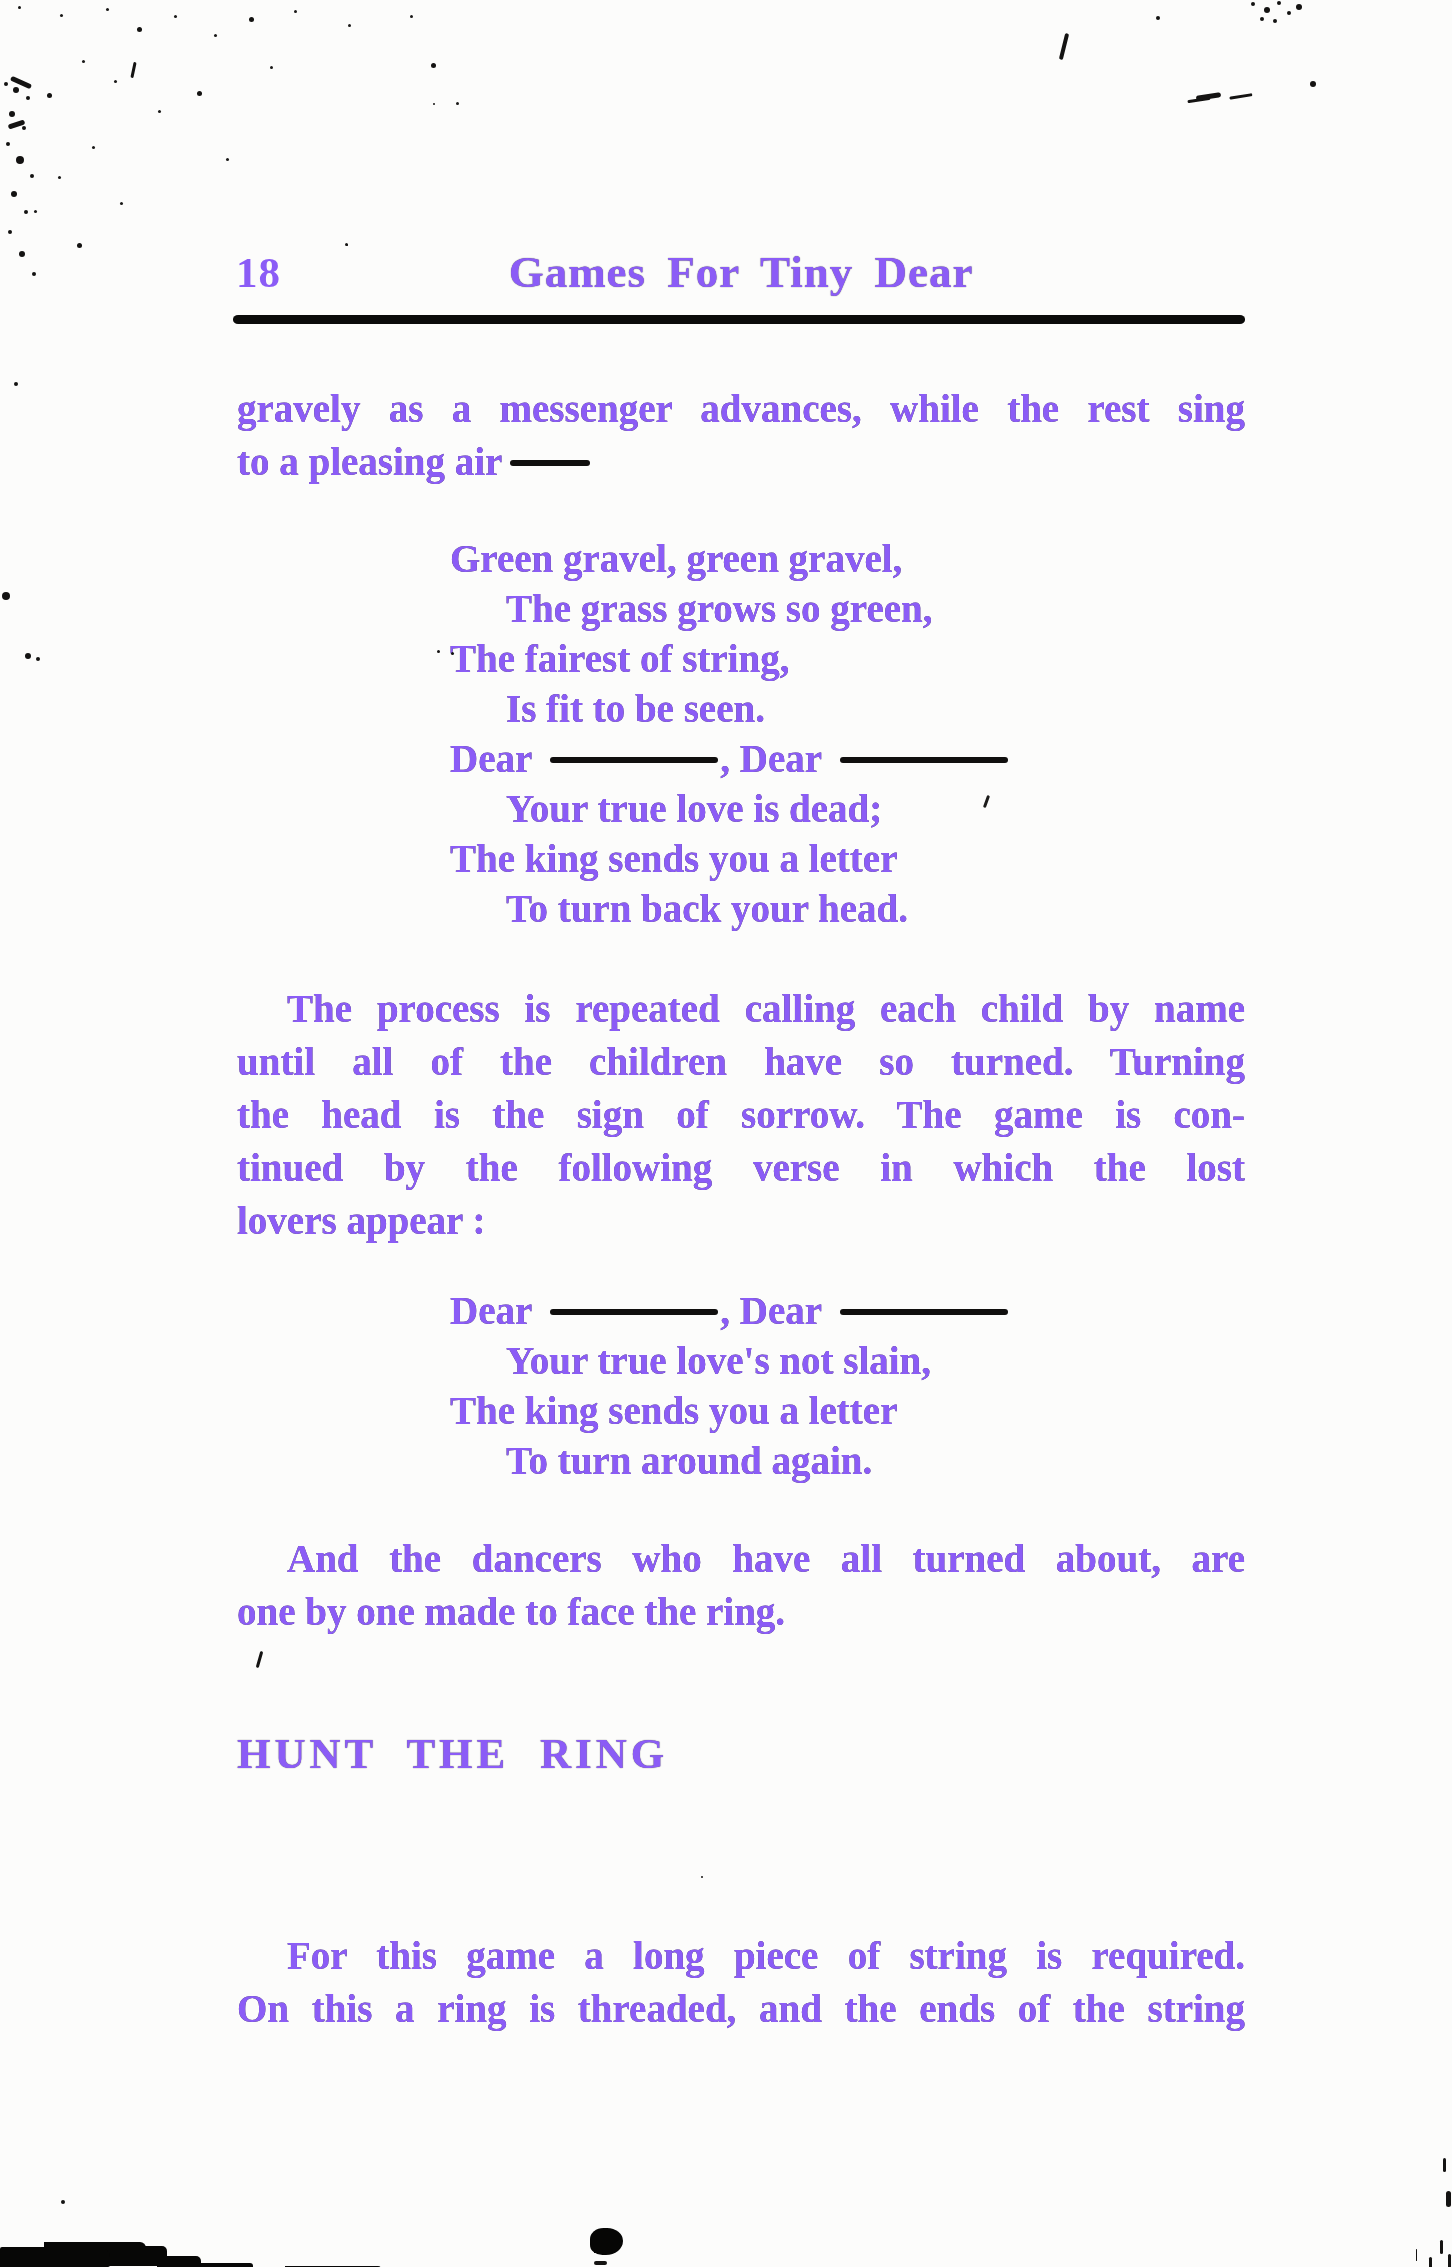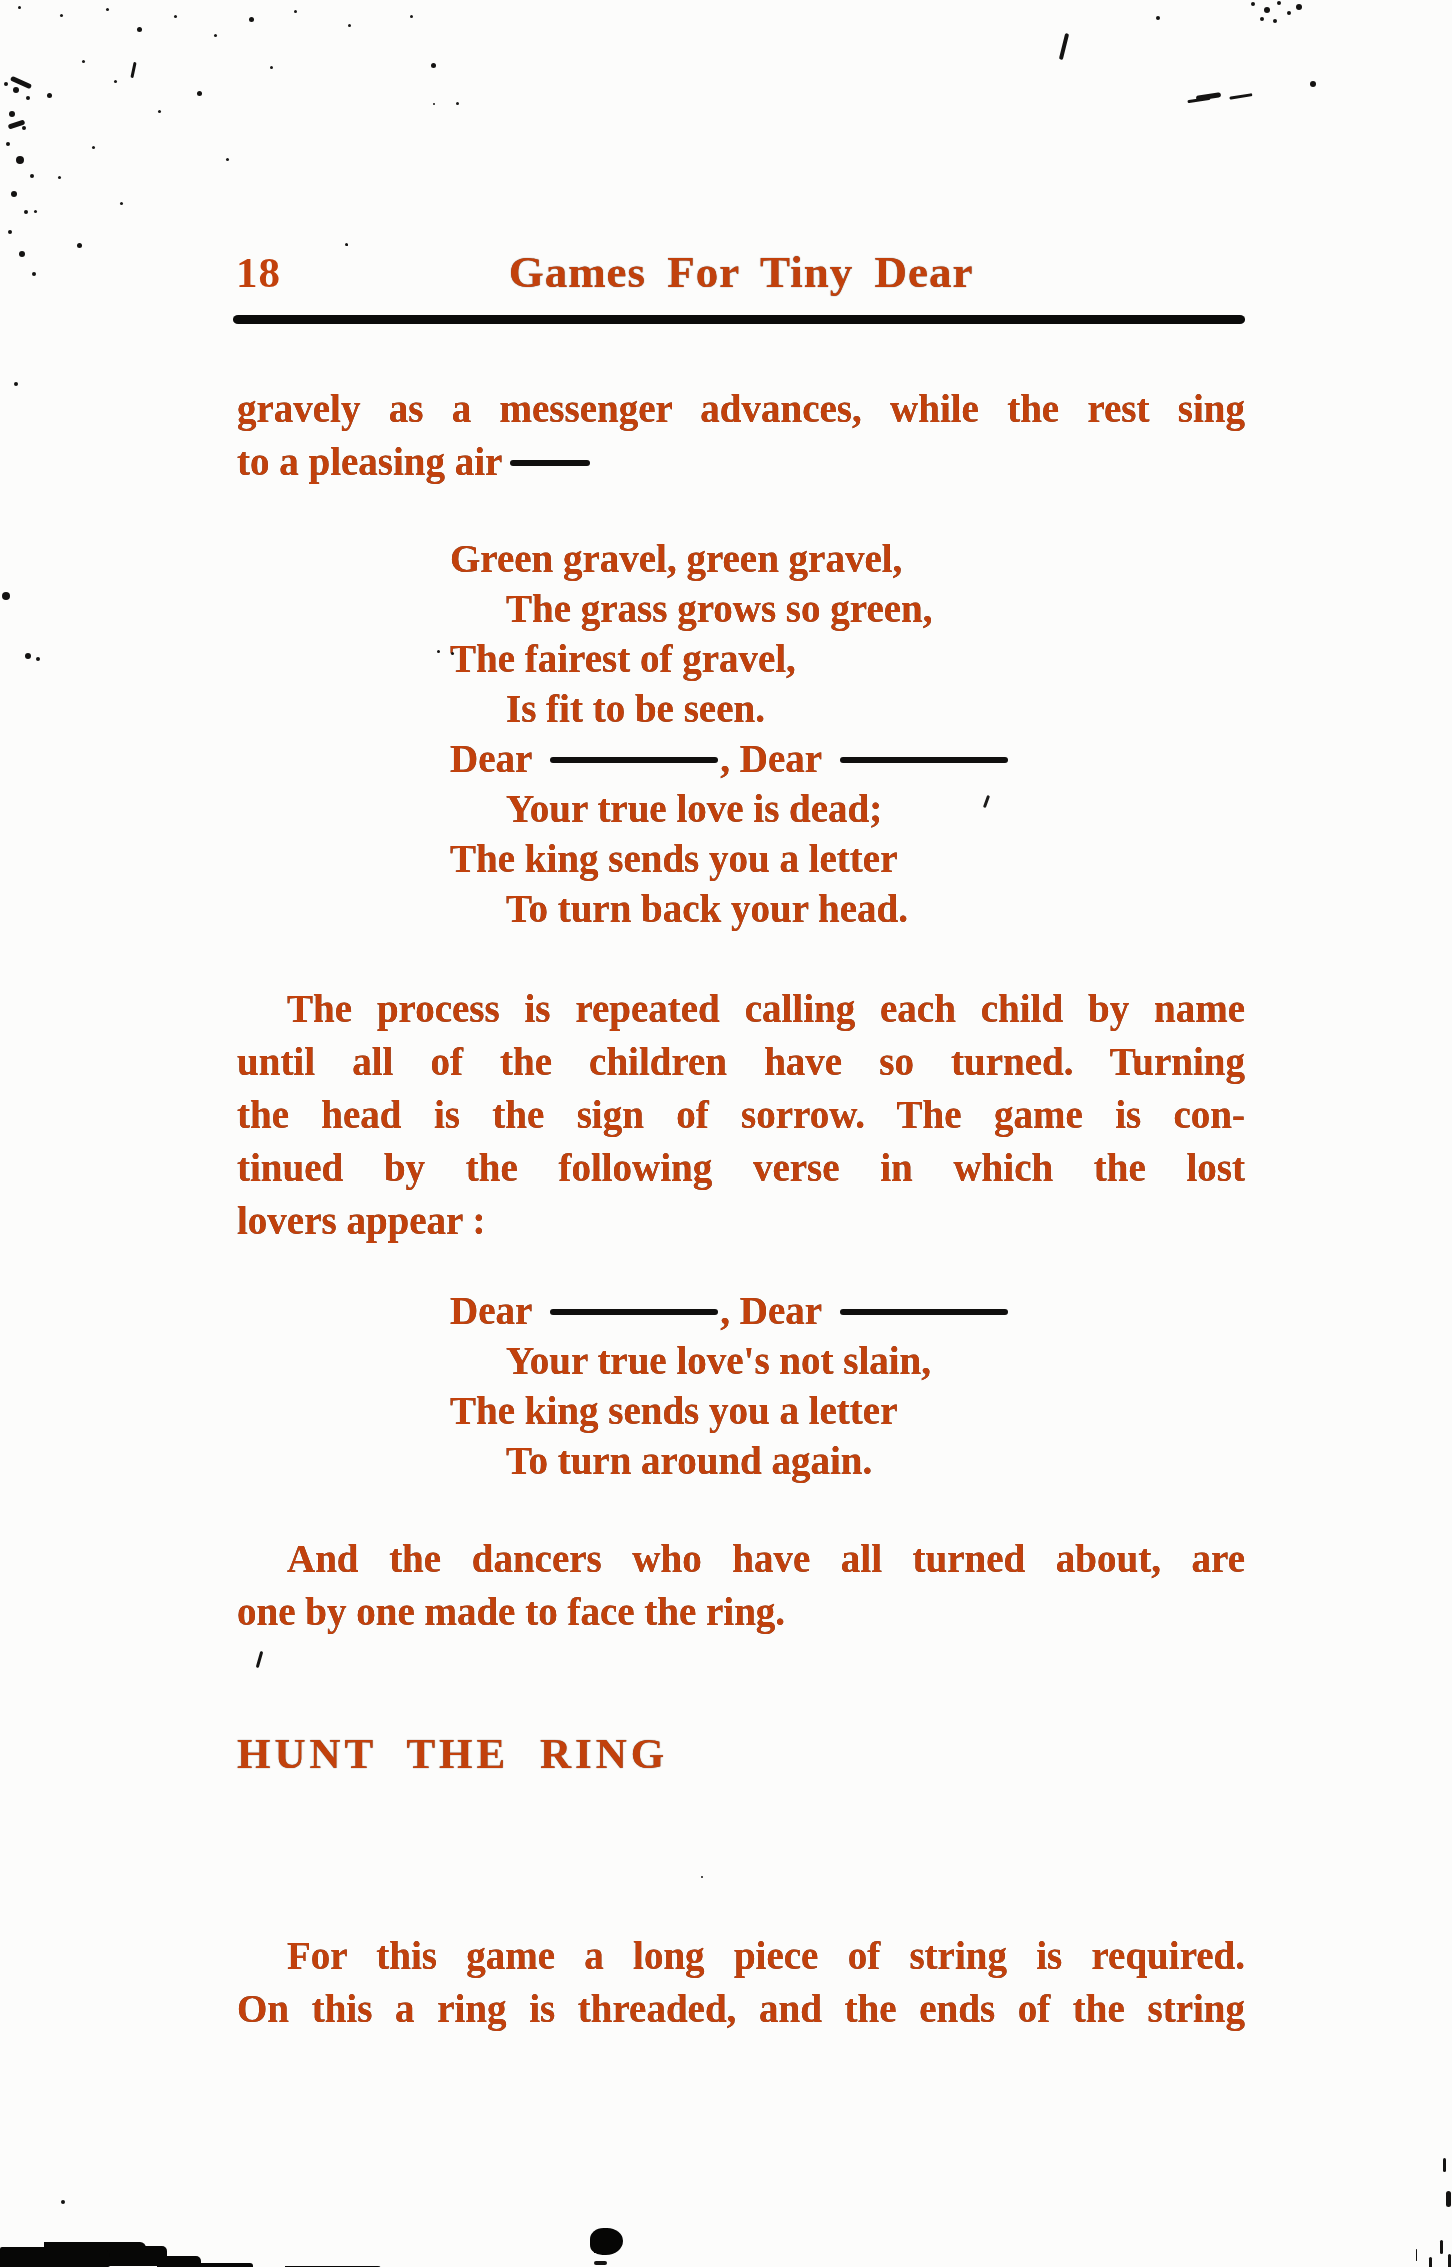--- a/index.html
+++ b/index.html
@@ -2,21 +2,21 @@
 <html><head>
 <meta charset="utf-8">
 <style>
   html,body { margin:0; padding:0; background:#e8e8e6; }
   .page {
     position:relative;
     width:1452px; height:2267px;
     margin:0 auto;
     background:#fcfcfb;
     overflow:hidden;
-    color:#c2410c;
+    color:#8b5cf6;
     font-family:"Liberation Serif","DejaVu Serif",serif;
     font-weight:bold;
     -webkit-font-smoothing:antialiased;
   }
   .abs { position:absolute; }
 
   
   .pagenum { left:236px; top:248px; font-size:43px; line-height:50px; letter-spacing:1px; }
   .running-title {
     left:237px; top:244px; width:1008px;
@@ -120,21 +120,21 @@
   <div class="abs header-rule"></div>
 
   <div class="block" style="top:382px">
     <div class="pline jl">gravely as a messenger advances, while the rest sing</div>
     <div class="pline"><span>to a pleasing air</span><span class="end-dash"></span></div>
   </div>
 
   <div class="verse" style="top:534px">
     <div class="vline">Green gravel, green gravel,</div>
     <div class="vline vind">The grass grows so green,</div>
-    <div class="vline">The fairest of gravel,</div>
+    <div class="vline">The fairest of string,</div>
     <div class="vline vind">Is fit to be seen.</div>
     <div class="vline"><span>Dear</span><span class="blank-dash"></span><span>, Dear</span><span class="blank-dash"></span></div>
     <div class="vline vind">Your true love is dead;</div>
     <div class="vline">The king sends you a letter</div>
     <div class="vline vind">To turn back your head.</div>
   </div>
 
   <div class="block" style="top:982px">
     <div class="pline jl ind">The process is repeated calling each child by name</div>
     <div class="pline jl">until all of the children have so turned.  Turning</div>

